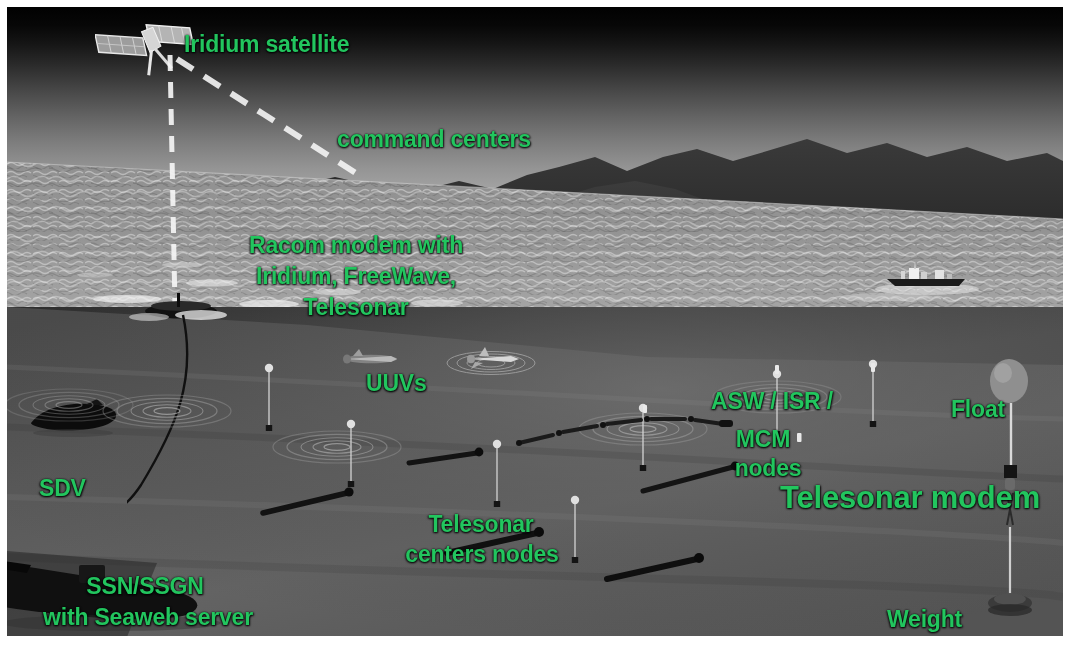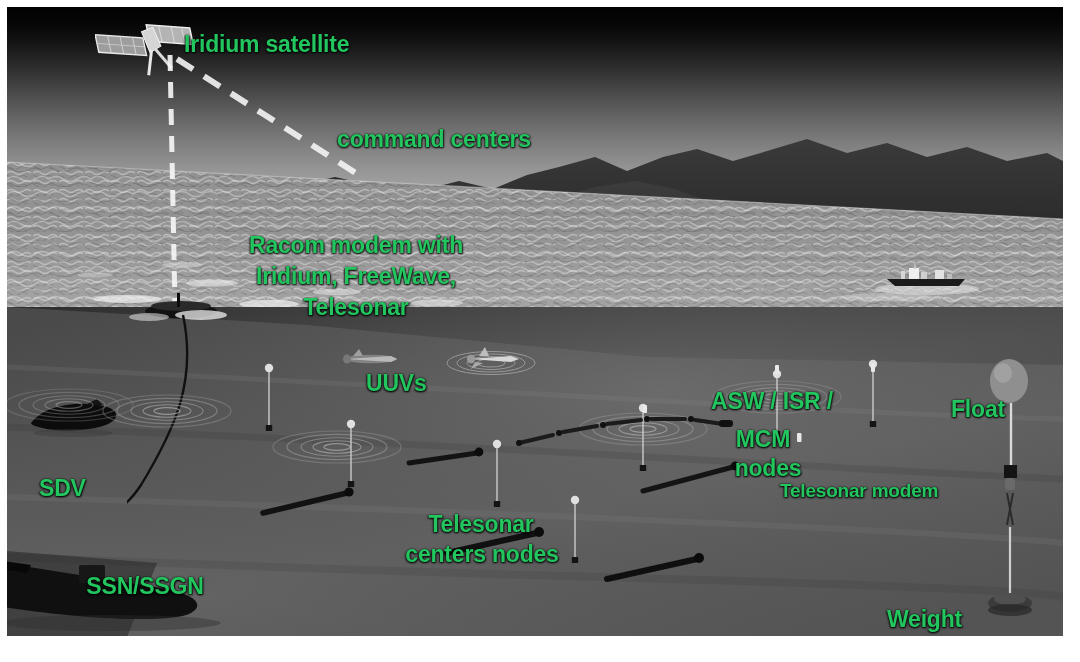--- a/index.html
+++ b/index.html
@@ -380,29 +380,30 @@
 
     <span class="lbl c" style="left:228px;top:225px;font-size:23px;width:242px;">Racom modem with</span>
     <span class="lbl c" style="left:213px;top:256px;font-size:23px;width:272px;">Iridium, FreeWave,</span>
     <span class="lbl c" style="left:255px;top:287px;font-size:23px;width:188px;">Telesonar</span>
 
     <span class="lbl" style="left:359px;top:363px;font-size:23px;">UUVs</span>
 
     <span class="lbl" style="left:32px;top:436px;font-size:23px;margin-top:32px;">SDV</span>
 
     <span class="lbl c" style="left:48px;top:566px;font-size:23px;width:180px;text-align:center;">SSN/SSGN</span>
+    <span class="lbl c" style="left:8px;top:597px;font-size:23px;width:266px;">with Seaweb server</span>
 
     <span class="lbl c" style="left:400px;top:504px;font-size:23px;width:148px;">Telesonar</span>
     <span class="lbl c" style="left:366px;top:534px;font-size:23px;width:218px;">centers nodes</span>
 
     <span class="lbl c" style="left:684px;top:381px;font-size:23px;width:162px;">ASW / ISR /</span>
     <span class="lbl c" style="left:692px;top:409px;font-size:23px;width:128px;margin-top:10px;">MCM</span>
     <span class="lbl c" style="left:692px;top:448px;font-size:23px;width:138px;">nodes</span>
 
-    <span class="lbl" style="left:773px;top:473px;font-size:19px;">Telesonar modem</span>
+    <span class="lbl" style="left:773px;top:473px;font-size:31px;">Telesonar modem</span>
 
     <span class="lbl" style="left:944px;top:389px;font-size:23px;">Float</span>
 
 
     <span class="lbl" style="left:880px;top:599px;font-size:23px;">Weight</span>
 
   </div>
 </div>
 
 </body></html>

